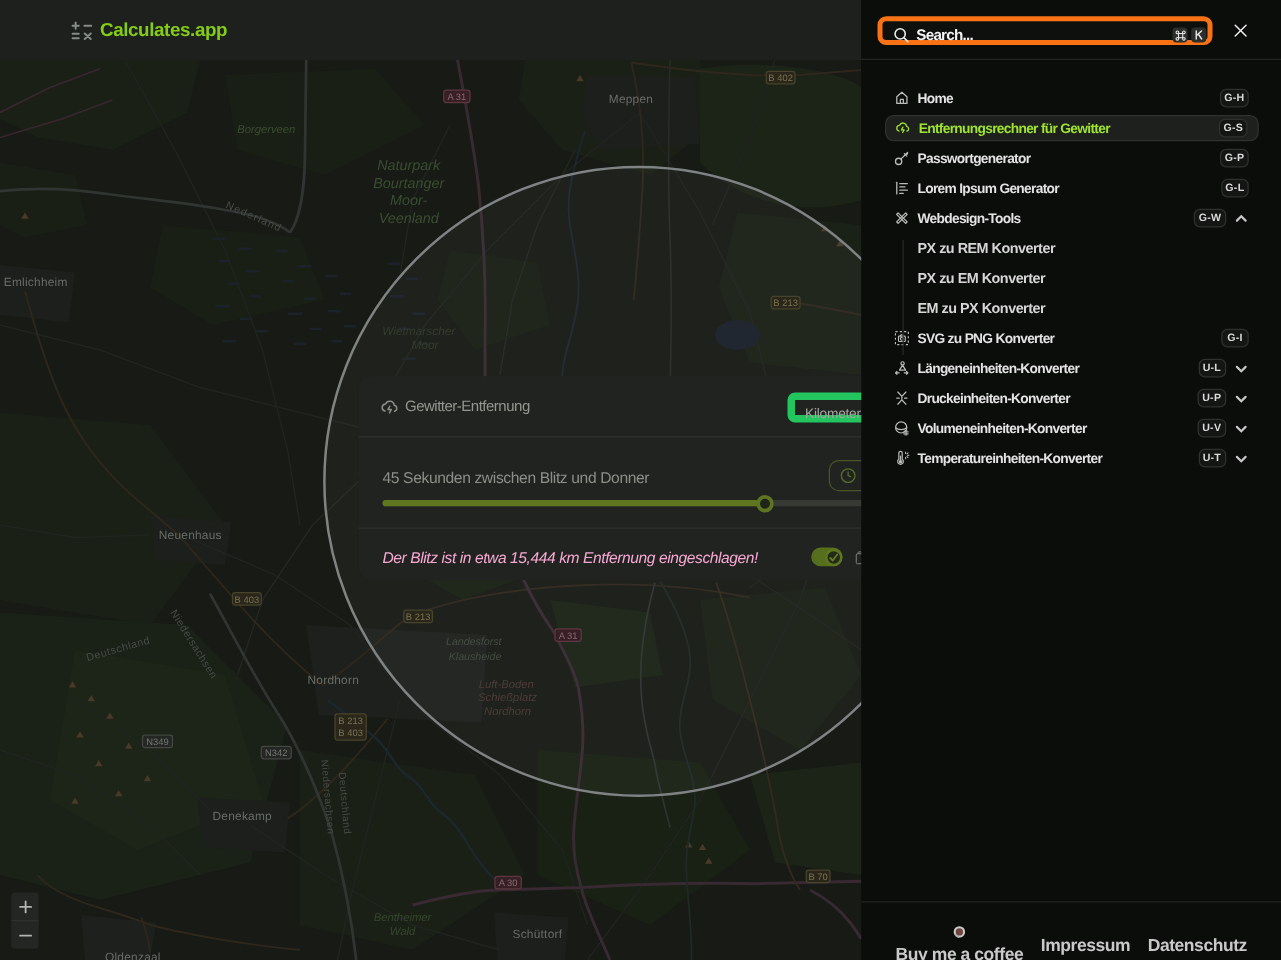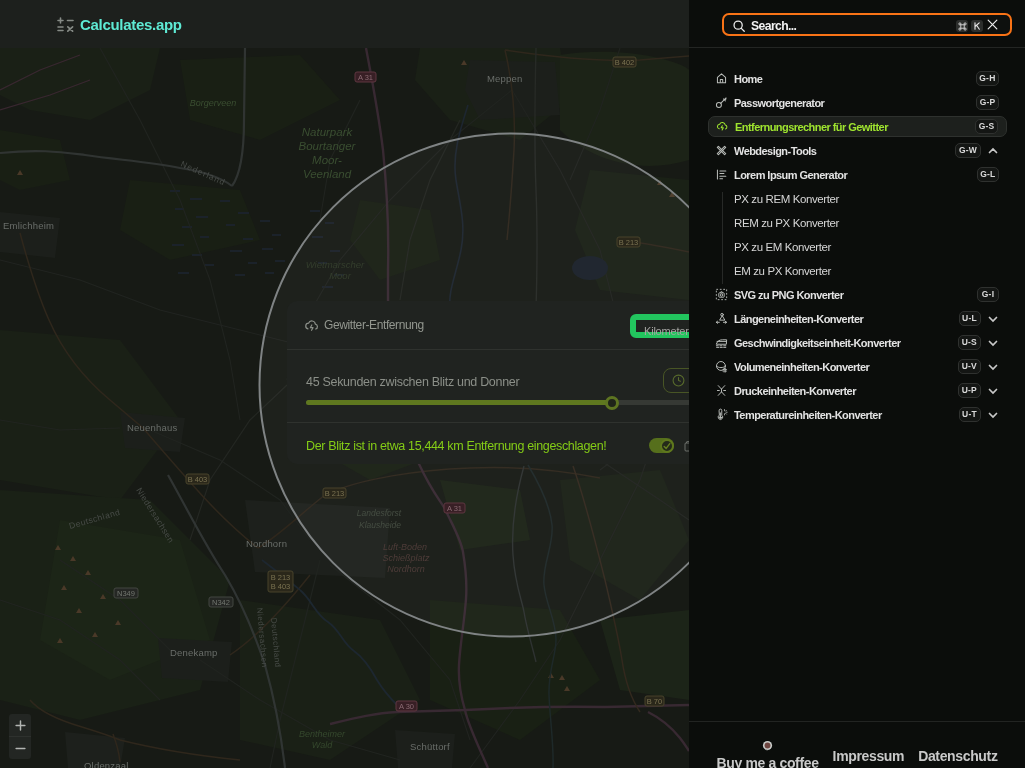--- a/index.html
+++ b/index.html
@@ -3,63 +3,63 @@
 <meta charset="utf-8">
 <style>
   * { margin:0; padding:0; box-sizing:border-box; }
   html,body { width:1025px; height:768px; background:#0b0d0b; overflow:hidden; }
   body { font-family:"Liberation Sans", sans-serif; position:relative; }
   #stage { position:absolute; left:0; top:0; width:1025px; height:768px; overflow:hidden; }
   #mapsvg { position:absolute; left:0; top:0; }
   
   #header { position:absolute; left:0; top:0; width:689px; height:48px; background:#1d201d; z-index:4; }
   #logo { position:absolute; left:57px; top:16px; display:flex; align-items:center; gap:6px; }
-  #logo .t { font-size:15px; font-weight:700; letter-spacing:-0.3px; color:#5eead4; }
+  #logo .t { font-size:15px; font-weight:700; letter-spacing:-0.3px; color:#84cc16; }
   
   #card { position:absolute; left:287px; top:301px; width:470px; height:163px; background:#202320; border-radius:10px; z-index:3; }
   #card .hdr { position:absolute; left:0; top:0; width:100%; height:49px; border-bottom:1px solid #2f322e; }
   #card .title { position:absolute; left:37px; top:17px; font-size:12px; font-weight:400; letter-spacing:-0.4px; color:#93978f; }
   #cloudico { position:absolute; left:17px; top:17px; }
   #kmbtn { position:absolute; left:343px; top:13px; width:80px; height:24px; border:6px solid #22c55e; border-radius:6px; color:#a5a5a2; font-size:11px; letter-spacing:-0.2px; text-align:left; padding:5px 0 0 8px; }
   #slab { position:absolute; left:19px; top:74px; font-size:12.5px; letter-spacing:-0.3px; color:#8b8f88; }
   #clockbtn { position:absolute; left:376px; top:67px; width:40px; height:25px; border:1.3px solid #485525; border-radius:8px; }
   #clockbtn svg { position:absolute; left:8px; top:5px; }
   .track { position:absolute; left:19px; top:99px; height:5px; border-radius:3px; }
   #track-bg { width:438px; background:#363934; }
   #track-fill { width:306px; background:#5f781f; }
   #thumb { position:absolute; left:318px; top:94.5px; width:14px; height:14px; border-radius:50%; background:#1f2419; border:3px solid #5d7421; }
   #card .div2 { position:absolute; left:0; top:121px; width:100%; height:1px; background:#2f322e; }
-  #result { position:absolute; left:19px; top:138px; font-size:12.5px; letter-spacing:-0.35px; color:#84cc16; }
+  #result { position:absolute; left:19px; top:138px; font-size:12.5px; letter-spacing:-0.35px; color:#f9a8d4;font-style:italic; }
   #toggle { position:absolute; left:362px; top:137px; width:25px; height:15px; border-radius:8px; background:#566f1c; }
   #toggle .knob { position:absolute; right:0.5px; top:0.5px; width:14px; height:14px; border-radius:50%; background:#242a1a; border:2px solid #5f781d; }
   #copyico { position:absolute; left:394.5px; top:139px; }
   
   #zoomctl { position:absolute; left:9px; top:714px; width:22px; height:45px; background:#232623; border-radius:3px; z-index:3; }
   #zoomctl .zb { width:22px; height:22px; display:flex; align-items:center; justify-content:center; }
   #zoomctl .sep { height:1px; background:#2e312e; }
   
   #sidebar { position:absolute; left:689px; top:0; width:336px; height:768px; background:#0b0d0b; z-index:10; }
-  #searchbox { position:absolute; left:33px; top:13px; width:290px; height:23px; border:2px solid #f97316; border-radius:7px; background:#0e100e; }
+  #searchbox { position:absolute; left:13px; top:13px; width:268px; height:23px; border:4px solid #f97316; border-radius:7px; background:#0e100e; }
   #searchbox .sico { position:absolute; left:8px; top:4px; }
   #searchbox .ph { position:absolute; left:27px; top:4px; font-size:12.2px; font-weight:700; letter-spacing:-0.6px; color:#f2f2f2; }
   .key { position:absolute; top:5px; width:12px; height:12px; background:#2c2e2c; border-radius:3px; color:#ececec; display:flex; align-items:center; justify-content:center; }
   #key1 { left:232px; }
   #key2 { left:247px; }
   #sclose { position:absolute; left:297px; top:18px; }
   #sdiv { position:absolute; left:0px; top:47px; width:336px; height:1px; background:#232523; }
   #menu { position:absolute; left:19px; top:68px; width:299px; }
   .mi { position:relative; height:21px; margin-bottom:3px; border-radius:7px; display:flex; align-items:center; padding:0 8px 0 7px; color:#e3e3e3; }
   .mi.active { background:#1d201d; border:1px solid #2e312e; color:#9fe42f; }
   .mi .ic { width:13px; height:13px; margin-right:6px; flex:none; }
   .mi .lb { font-size:11px; font-weight:700; letter-spacing:-0.55px; white-space:nowrap;text-align:right; }
   .mi .sp { flex:1; }
   .badge { flex:none; height:15px; min-width:22px; padding:0 2.5px; border:1px solid #2f312f; background:#141614; border-radius:5px; color:#dadada; font-size:8.5px; font-weight:700; line-height:13.5px; text-align:center; letter-spacing:0.2px; }
   .chev { flex:none; margin-left:6.5px; width:12px; height:12px; }
   .sub { position:relative; height:21px; margin-bottom:3px; display:flex; align-items:center; padding-left:26px; }
-  .sub .lb { font-size:11.5px; font-weight:400; letter-spacing:-0.4px; color:#d6d6d6; white-space:nowrap; }
+  .sub .lb { font-size:11.5px; font-weight:700; letter-spacing:-0.4px; color:#d6d6d6; white-space:nowrap; }
   #subline { position:absolute; left:33px; top:192px; width:1px; height:92px; background:#272927; }
   #sfoot { position:absolute; left:0; top:721px; width:336px; height:47px; border-top:1px solid #222422; }
   #sfoot .row { position:absolute; left:0; top:18px; width:336px; display:flex; justify-content:center; align-items:center; gap:14px; }
   #sfoot .it { display:flex; align-items:center; gap:4px; font-size:14px; font-weight:700; letter-spacing:-0.35px; color:#c9c9c9;flex-direction:column; }
 </style>
 </head>
 <body>
 <div id="stage">
 <svg id="mapsvg" width="1025" height="768" viewBox="0 0 1025 768">
   <rect x="0" y="0" width="1025" height="768" fill="#171a15"></rect>
@@ -371,64 +371,61 @@
   <div id="menu">
     <div class="mi">
       <svg class="ic" viewBox="0 0 24 24" fill="none" stroke="#b9bcb9" stroke-width="1.9" stroke-linejoin="round">
             <path d="M4.5 10 L12 3.4 L19.5 10 V19.8 H4.5 Z"></path>
             <path d="M9.8 19.8 V14 H14.2 V19.8"></path>
           </svg>
       <span class="lb">Home</span>
           <span class="sp"></span>
           <span class="badge">G-H</span>
     </div>
-    <div class="mi">
-      <svg class="ic" viewBox="0 0 24 24" fill="none" stroke="#b9bcb9" stroke-width="1.9" stroke-linecap="round" stroke-linejoin="round">
-            <circle cx="7.2" cy="16.8" r="4.6"></circle>
-            <path d="M10.5 13.5 L20.4 3.6 M15.6 5.4 L19.2 9 M18 7.8 L20.4 5.4"></path>
-          </svg>
-      <span class="lb">Passwortgenerator</span>
-          <span class="sp"></span>
-          <span class="badge">G-P</span>
-    </div>
     <div class="mi active">
       <svg class="ic" viewBox="0 0 24 24" fill="none" stroke="#9fe42f" stroke-width="1.9" stroke-linecap="round" stroke-linejoin="round">
             <path d="M6 16.3 A4.3 4.3 0 0 1 6.8 7.8 A5.3 5.3 0 0 1 17 9.3 A3.7 3.7 0 0 1 17.5 16.5"></path>
             <path d="M11.7 10.5 L9.5 14.5 H13.5 L11.3 18.5"></path>
           </svg>
       <span class="lb">Entfernungsrechner für Gewitter</span>
           <span class="sp"></span>
           <span class="badge">G-S</span>
     </div>
     <div class="mi">
       <svg class="ic" viewBox="0 0 24 24" fill="none" stroke="#b9bcb9" stroke-width="1.9" stroke-linecap="round" stroke-linejoin="round">
+            <circle cx="7.2" cy="16.8" r="4.6"></circle>
+            <path d="M10.5 13.5 L20.4 3.6 M15.6 5.4 L19.2 9 M18 7.8 L20.4 5.4"></path>
+          </svg>
+      <span class="lb">Passwortgenerator</span>
+          <span class="sp"></span>
+          <span class="badge">G-P</span>
+    </div>
+    <div class="mi">
+      <svg class="ic" viewBox="0 0 24 24" fill="none" stroke="#b9bcb9" stroke-width="1.9" stroke-linecap="round">
+            <path d="M4.5 3.5 V20.5"></path>
+            <path d="M9 5.5 H20 M9 10.3 H16.5 M9 15.1 H20 M9 19.9 H14"></path>
+          </svg>
+      <span class="lb">Lorem Ipsum Generator</span>
+          <span class="sp"></span>
+          <span class="badge">G-L</span>
+    </div>
+    <div class="mi">
+      <svg class="ic" viewBox="0 0 24 24" fill="none" stroke="#b9bcb9" stroke-width="1.9" stroke-linecap="round" stroke-linejoin="round">
             <path d="M4.2 6.4 L6.4 4.2 L19.8 17.6 L17.6 19.8 Z"></path>
             <path d="M17.6 4.2 L19.8 6.4 L6.4 19.8 L4.2 17.6 Z"></path>
           </svg>
       <span class="lb">Webdesign-Tools</span>
           <span class="sp"></span>
           <span class="badge">G-W</span>
       <svg class="chev" viewBox="0 0 12 12" fill="none" stroke="#c8c8c8" stroke-width="1.7" stroke-linecap="round">
             <path d="M2.5 7.5 L6 4 L9.5 7.5"></path>
           </svg>
     </div>
-    <div class="mi">
-      <svg class="ic" viewBox="0 0 24 24" fill="none" stroke="#b9bcb9" stroke-width="1.9" stroke-linecap="round">
-            <path d="M4.5 3.5 V20.5"></path>
-            <path d="M9 5.5 H20 M9 10.3 H16.5 M9 15.1 H20 M9 19.9 H14"></path>
-          </svg>
-      <span class="lb">Lorem Ipsum Generator</span>
-          <span class="sp"></span>
-          <span class="badge">G-L</span>
-    </div>
     <div class="sub">
           <span class="lb">PX zu REM Konverter</span>
-        </div>
-    <div class="sub">
-          <span class="lb">REM zu PX Konverter</span>
         </div>
     <div class="sub">
           <span class="lb">PX zu EM Konverter</span>
         </div>
     <div class="sub">
           <span class="lb">EM zu PX Konverter</span>
         </div>
     <div class="mi">
       <svg class="ic" viewBox="0 0 24 24" fill="none" stroke="#b9bcb9" stroke-width="1.7">
             <rect x="2.5" y="2.5" width="19" height="19" stroke-dasharray="3.2 3.2"></rect>
@@ -448,51 +445,38 @@
           </svg>
       <span class="lb">Längeneinheiten-Konverter</span>
           <span class="sp"></span>
           <span class="badge">U-L</span>
       <svg class="chev" viewBox="0 0 12 12" fill="none" stroke="#c8c8c8" stroke-width="1.7" stroke-linecap="round">
             <path d="M2.5 4.5 L6 8 L9.5 4.5"></path>
           </svg>
     </div>
     <div class="mi">
       <svg class="ic" viewBox="0 0 24 24" fill="none" stroke="#b9bcb9" stroke-width="1.8" stroke-linecap="round">
-            <path d="M2.5 14.5 C4 9 9 7 14 7 H21.5 L21 14.5 Z"></path>
-            <path d="M21 10 H3.8"></path>
-            <path d="M2.5 18 H6 M9 18 H13 M16 18 H20 M3 21 H21" stroke-dasharray="4 2.5"></path>
-          </svg>
-      <span class="lb">Geschwindigkeitseinheit-Konverter</span>
-          <span class="sp"></span>
-          <span class="badge">U-S</span>
+            <path d="M6 3 L12 9.5 L18 3 M6 21 L12 14.5 L18 21 M12 9.5 V14.5 M4.5 12 H8 M16 12 H19.5"></path>
+          </svg>
+      <span class="lb">Druckeinheiten-Konverter</span>
+          <span class="sp"></span>
+          <span class="badge">U-P</span>
       <svg class="chev" viewBox="0 0 12 12" fill="none" stroke="#c8c8c8" stroke-width="1.7" stroke-linecap="round">
             <path d="M2.5 4.5 L6 8 L9.5 4.5"></path>
           </svg>
     </div>
     <div class="mi">
       <svg class="ic" viewBox="0 0 24 24" fill="none" stroke="#b9bcb9" stroke-width="1.8" stroke-linecap="round">
             <circle cx="11" cy="11" r="8.2"></circle>
             <path d="M2.8 11.5 C6.5 15 15.5 15 19.2 11.5"></path>
             <path d="M14.5 17.5 h7 M14.5 20.5 h7 M16.8 15.2 v7.2 M19.2 15.2 v7.2" stroke-width="1.4"></path>
           </svg>
       <span class="lb">Volumeneinheiten-Konverter</span>
           <span class="sp"></span>
           <span class="badge">U-V</span>
-      <svg class="chev" viewBox="0 0 12 12" fill="none" stroke="#c8c8c8" stroke-width="1.7" stroke-linecap="round">
-            <path d="M2.5 4.5 L6 8 L9.5 4.5"></path>
-          </svg>
-    </div>
-    <div class="mi">
-      <svg class="ic" viewBox="0 0 24 24" fill="none" stroke="#b9bcb9" stroke-width="1.8" stroke-linecap="round">
-            <path d="M6 3 L12 9.5 L18 3 M6 21 L12 14.5 L18 21 M12 9.5 V14.5 M4.5 12 H8 M16 12 H19.5"></path>
-          </svg>
-      <span class="lb">Druckeinheiten-Konverter</span>
-          <span class="sp"></span>
-          <span class="badge">U-P</span>
       <svg class="chev" viewBox="0 0 12 12" fill="none" stroke="#c8c8c8" stroke-width="1.7" stroke-linecap="round">
             <path d="M2.5 4.5 L6 8 L9.5 4.5"></path>
           </svg>
     </div>
     <div class="mi">
       <svg class="ic" viewBox="0 0 24 24" fill="none" stroke="#b9bcb9" stroke-width="1.8" stroke-linecap="round">
             <path d="M7.5 4.5 a2.5 2.5 0 0 1 5 0 V13.5 a4.2 4.2 0 1 1 -5 0 Z"></path>
             <circle cx="10" cy="17.5" r="1.7" fill="#b9bcb9"></circle>
             <path d="M10 17.5 V9"></path>
             <path d="M17.5 5 v-2.2 M20.3 7.8 h2.2 M19.5 5.8 l1.6-1.6 M17.5 10.6 v2.2 M19.5 9.8 l1.6 1.6" stroke-width="1.5"></path>

